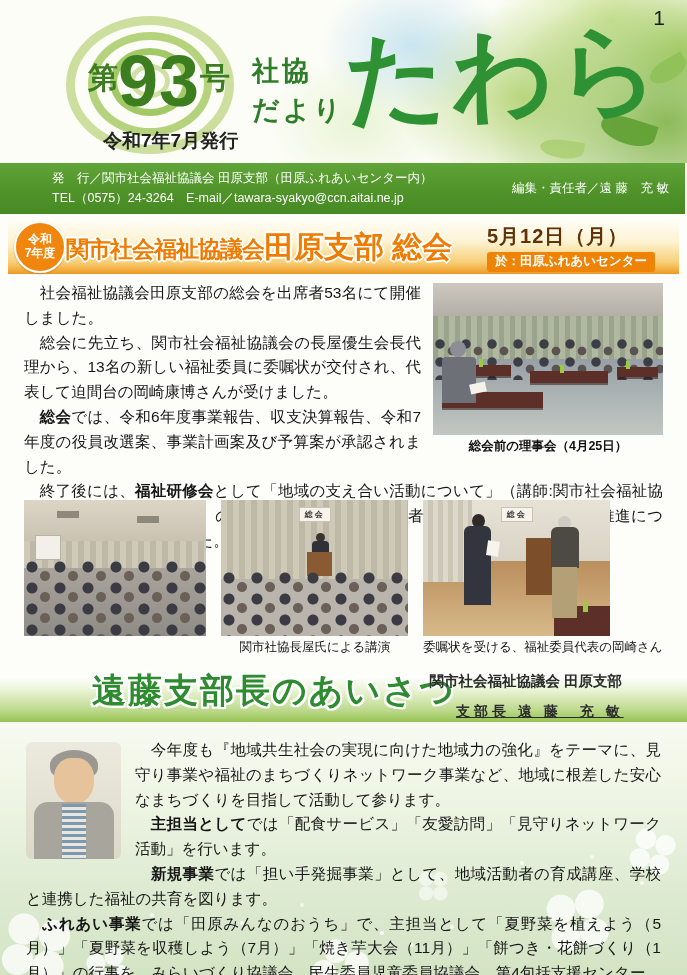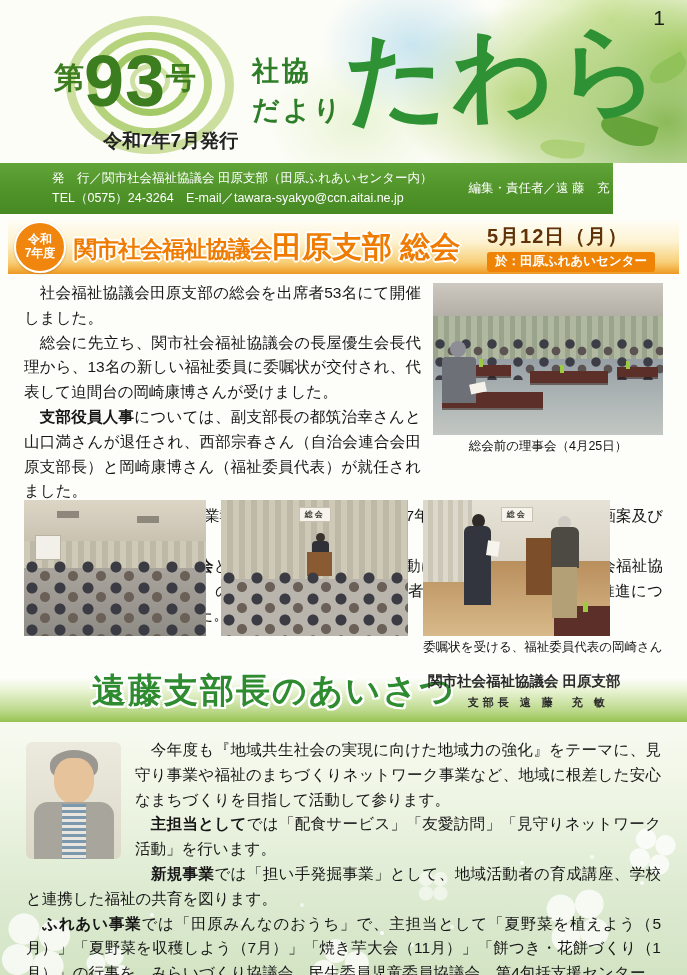--- a/index.html
+++ b/index.html
@@ -25,64 +25,64 @@
   .leaf { position:absolute; border-radius:50% 0 50% 50%; }
   .leaf1 { left:600px; top:118px; width:56px; height:26px; background:#5f9e33; transform:rotate(18deg); opacity:.9; }
   .leaf2 { left:648px; top:60px;  width:40px; height:20px; background:#8cbf55; transform:rotate(-30deg); opacity:.8; }
   .leaf3 { left:540px; top:140px; width:44px; height:18px; background:#a7cd6e; transform:rotate(8deg); opacity:.8; }
   .spiral { position:absolute; left:62px; top:14px; width:180px; height:144px; }
   .spiral .ring { position:absolute; border-radius:50%; border-style:solid; }
   .r1 { left:4px;  top:2px;  width:168px; height:138px; border-width:9px;  border-color:#ccdf9e; }
   .r2 { left:26px; top:18px; width:124px; height:104px; border-width:8px;  border-color:#b5d37c; }
   .r3 { left:48px; top:34px; width:80px;  height:68px;  border-width:7px;  border-color:#a3c866; }
   .r4 { left:68px; top:50px; width:40px;  height:34px;  border-width:5px;  border-color:#cfe0a4; }
-  .issue-line { position:absolute; left:54px; top:40px; color:#3c7d1f; font-weight:bold; white-space:nowrap; }
+  .issue-line { position:absolute; left:88px; top:40px; color:#3c7d1f; font-weight:bold; white-space:nowrap; }
   .issue-prefix, .issue-suffix { font-size:30px; vertical-align:18px; }
   .issue-number { font-size:72px; letter-spacing:1px; }
   .issue-date { position:absolute; left:103px; top:128px; font-size:19px; color:#222; font-weight:bold; }
   .masthead-sub { position:absolute; left:252px; top:52px; color:#2e7d28; font-size:27px; font-weight:bold; line-height:1.45; letter-spacing:3px; }
   .masthead-title { position:absolute; left:345px; top:8px; color:#2e9134; font-size:100px; font-weight:bold; letter-spacing:4px; transform:rotate(-2deg); }
   .page-num { position:absolute; right:22px; top:6px; font-size:21px; color:#1a1a1a; }
 
   
   .pubbar {
-    position:absolute; left:0; top:163px; width:613px; height:51px;
+    position:absolute; left:0; top:163px; width:685px; height:51px;
     background:linear-gradient(180deg,#61a438 0%, #4f9329 55%, #478a24 100%);
     color:#fff; display:flex; align-items:center; padding:0 16px 0 52px;
   }
   .pubbar .col { line-height:1.55; font-size:12.5px; white-space:nowrap; }
   .pubbar .left { flex:1; }
   .pubbar .right { font-size:12.5px;margin-left:36px; }
 
   
   .titleband {
     position:absolute; left:8px; top:220px; width:671px; height:54px;
     background:linear-gradient(180deg,#fffef6 0%, #fdf3d2 40%, #f8cf79 78%, #f0a431 96%, #ec9526 100%);
     display:flex; align-items:center; padding-left:6px;
   }
   .badge {
     width:52px; height:52px; border-radius:50%; background:#f0860e;
     border:2px solid #fff; box-shadow:0 1px 2px rgba(150,80,0,.35);
     color:#fff; font-weight:bold; font-size:12px; line-height:1.15;
     display:flex; flex-direction:column; align-items:center; justify-content:center; flex:0 0 auto;
   }
-  .tb-title { margin-left:8px; white-space:nowrap; color:#ef7c00; font-weight:800;
+  .tb-title { margin-left:0; white-space:nowrap; color:#ef7c00; font-weight:800;
     text-shadow:-2px 0 #fff,2px 0 #fff,0 -2px #fff,0 2px #fff,-1px -1px #fff,1px 1px #fff,-1px 1px #fff,1px -1px #fff; }
   .tb-small { font-size:23px; letter-spacing:-1px; }
   .tb-large { font-size:30px; letter-spacing:0px; }
   .tb-right { margin-left:auto; padding-right:24px; text-align:left; }
   .tb-date { color:#5f3208; font-weight:800; font-size:20px; letter-spacing:1px; }
   .tb-venue { margin-top:2px; background:#ee8306; color:#fff; font-size:12.5px; font-weight:bold;
     padding:1px 8px 2px; border-radius:3px; display:inline-block; }
 
   
   .article1 { position:absolute; left:24px; top:281px; width:639px; z-index:2; }
   .article1 p, .article2 p { font-size:15.5px; line-height:1.6; color:#161616; text-align:justify; }
   .b { font-weight:bold; }
-  .photo-float { float:right; width:230px; margin:2px 0 4px 12px; text-align:center; }
+  .photo-float { float:right; width:230px; margin:2px 0 4px 12px; text-align:center;font-weight:bold; }
   .caption { font-size:12.5px; color:#111; margin-top:3px; }
 
   .photo { position:relative; overflow:hidden; background:#b9b5ac; }
   .photo-main { width:230px; height:152px; }
   .ph-ceiling { position:absolute; left:0; top:0; right:0; height:22%;
     background:linear-gradient(180deg,#cdc9c1,#b3afa7); }
   .ph-curtain { position:absolute; left:0; top:22%; right:0; height:28%;
     background:repeating-linear-gradient(90deg,#9aa38c 0 5px,#b0b8a0 5px 11px); }
   .ph-floor { position:absolute; left:0; top:50%; right:0; bottom:0;
     background:linear-gradient(180deg,#97a0a6,#c2c7c2); }
@@ -137,21 +137,21 @@
   .pc-bottle { position:absolute; right:12%; bottom:18%; width:5px; height:10px; background:#9ccb42; }
 
   
   .sec2band { position:absolute; left:0; top:676px; width:687px; height:46px;
     background:linear-gradient(180deg,#ffffff 0%, #eaf4d6 30%, #bcd98b 75%, #96c353 100%); z-index:1; }
   .sec2-title { position:absolute; left:92px; top:668px; z-index:2;
     color:#2e8b2f; font-size:34px; font-weight:800; letter-spacing:2px; white-space:nowrap;
     text-shadow:-2px 0 #fff,2px 0 #fff,0 -2px #fff,0 2px #fff,-2px -2px #fff,2px 2px #fff,-2px 2px #fff,2px -2px #fff; }
   .sec2-right { position:absolute; left:428px; top:672px; z-index:2; color:#2b2b2b; text-align:center; }
   .sec2-org { font-size:14.5px; font-weight:bold; }
-  .sec2-chief { font-size:11px; font-weight:bold; letter-spacing:4px; margin-top:4px; padding-left:28px; }
+  .sec2-chief { font-size:14px; font-weight:bold; letter-spacing:4px; margin-top:12px; padding-left:28px;text-decoration:underline; }
   .article2 { position:absolute; left:26px; top:738px; width:635px; z-index:2; }
   .portrait { float:left; width:95px; height:117px; margin:4px 14px 4px 0; border-radius:6px;
     position:relative; overflow:hidden; background:linear-gradient(180deg,#eceade,#dcd9c9); }
   .pt-hair { position:absolute; left:24px; top:8px; width:48px; height:30px; border-radius:50% 50% 40% 40%; background:#9b9892; }
   .pt-face { position:absolute; left:28px; top:16px; width:40px; height:46px; border-radius:42% 42% 48% 48%; background:#e6c39a; }
   .pt-body { position:absolute; left:8px; top:60px; width:80px; height:60px; border-radius:14px 14px 0 0; background:#a8a59c; }
   .pt-shirt { position:absolute; left:36px; top:62px; width:24px; height:58px;
     background:repeating-linear-gradient(180deg,#7b98ac 0 3px,#e8e6df 3px 6px); }
 
   
@@ -262,21 +262,20 @@
         <div class="ph-person" style="left:4%; top:38%;">
           <div class="ph-head" style="width:16px; height:16px; margin-left:8px;"></div>
           <div class="ph-body" style="width:34px; height:46px;"></div>
         </div>
         <div class="ph-paper" style="left:16%; top:66%; width:16px; height:10px; transform:rotate(-12deg);"></div>
       </div>
       <div class="caption">総会前の理事会（4月25日）</div>
     </div>
     <p><span>　社会福祉協議会田原支部の総会を出席者53名にて開催しました。</span></p>
     <p><span>　総会に先立ち、関市社会福祉協議会の長屋優生会長代理から、13名の新しい福祉委員に委嘱状が交付され、代表して迫間台の岡崎康博さんが受けました。</span></p>
-    <p><span>　</span><span class="b">支部役員人事</span><span>については、副支部長の都筑治幸さんと山口満さんが退任され、西部宗春さん（自治会連合会田原支部長）と岡崎康博さん（福祉委員代表）が就任されました。</span></p>
     <p><span>　</span><span class="b">総会</span><span>では、令和6年度事業報告、収支決算報告、令和7年度の役員改選案、事業計画案及び予算案が承認されました。</span></p>
     <p><span>　終了後には、</span><span class="b">福祉研修会</span><span>として「地域の支え合い活動について」（講師:関市社会福祉協議会地域福祉課長屋さん）の講演を行いました。出席者一同、今後の福祉活動の推進について決意を新たにしました。</span></p>
   </div>
 
   <div class="photos-row">
     <div class="photo-cell">
       <div class="photo photo-a">
         <div class="pa-ceiling"></div>
         <div class="pa-vent" style="left:18%; top:8%;"></div>
         <div class="pa-vent" style="left:62%; top:12%;"></div>
@@ -288,20 +287,21 @@
     </div>
     <div class="photo-cell">
       <div class="photo photo-b">
         <div class="pa-curtain" style="top:0; height:58%;"></div>
         <div class="pb-sign">総会</div>
         <div class="pb-speaker-head ph-head" style="background:#3a342f;"></div>
         <div class="pb-speaker-body"></div>
         <div class="pb-podium"></div>
         <div class="pa-crowd" style="top:52%;"></div>
       </div>
+      <div class="caption">関市社協長屋氏による講演</div>
     </div>
     <div class="photo-cell">
       <div class="photo photo-c">
         <div class="pc-wall"></div>
         <div class="pc-floor"></div>
         <div class="pc-curtain"></div>
         <div class="pb-sign">総会</div>
         <div class="pc-cabinet"></div>
         <div class="pc-table"></div>
         <div class="pc-man1-head"></div>

